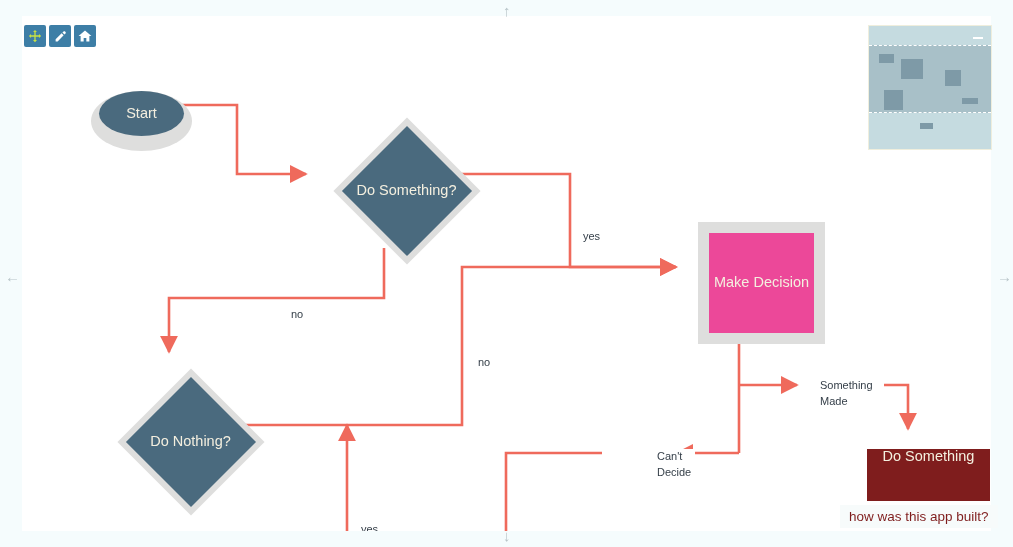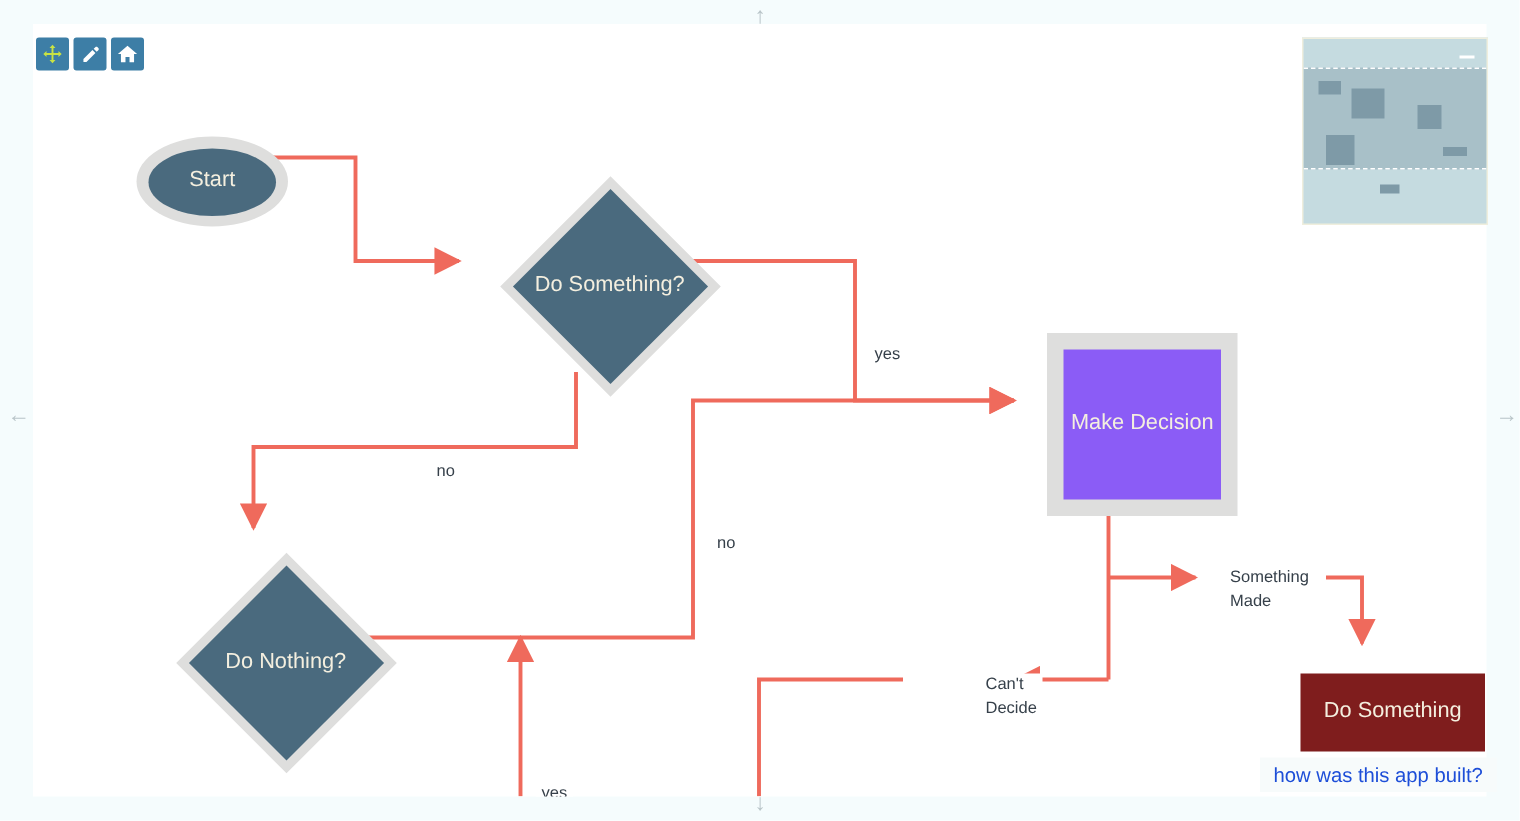--- a/index.html
+++ b/index.html
@@ -60,21 +60,21 @@
     justify-content: center;
     cursor: pointer;
   }
   .tool-btn svg { display: block; }
 
   
   .node {
     position: absolute;
     z-index: 20;
     display: flex;
-    align-items: center;
+    align-items: flex-start;
     justify-content: center;
     box-sizing: border-box;
   }
   .node-label {
     color: #f4efdf;
     font-size: 14.5px;
     line-height: 1.1;
     text-align: center;
     white-space: nowrap;
     user-select: none;
@@ -135,21 +135,21 @@
     left: 676px;
     top: 206px;
     width: 127px;
     height: 122px;
     background: #dededd;
     padding: 11px;
   }
   #node-make-decision .inner {
     width: 100%;
     height: 100%;
-    background: #8b5cf6;
+    background: #ec4899;
     display: flex;
     align-items: center;
     justify-content: center;
   }
 
   #node-do-something {
     left: 845px;
     top: 433px;
     width: 123px;
     height: 52px;
@@ -213,21 +213,21 @@
     background: #ffffff;
   }
 
   
   #built-link {
     position: absolute;
     left: 840px;
     top: 505px;
     padding: 4px 9px;
     background: #f7fbfb;
-    color: #1d4ed8;
+    color: #7f1d1d;
     font-size: 13.5px;
     z-index: 36;
     cursor: pointer;
   }
 
   
   .scroll-arrow {
     position: absolute;
     z-index: 38;
     color: #b9c5c9;

